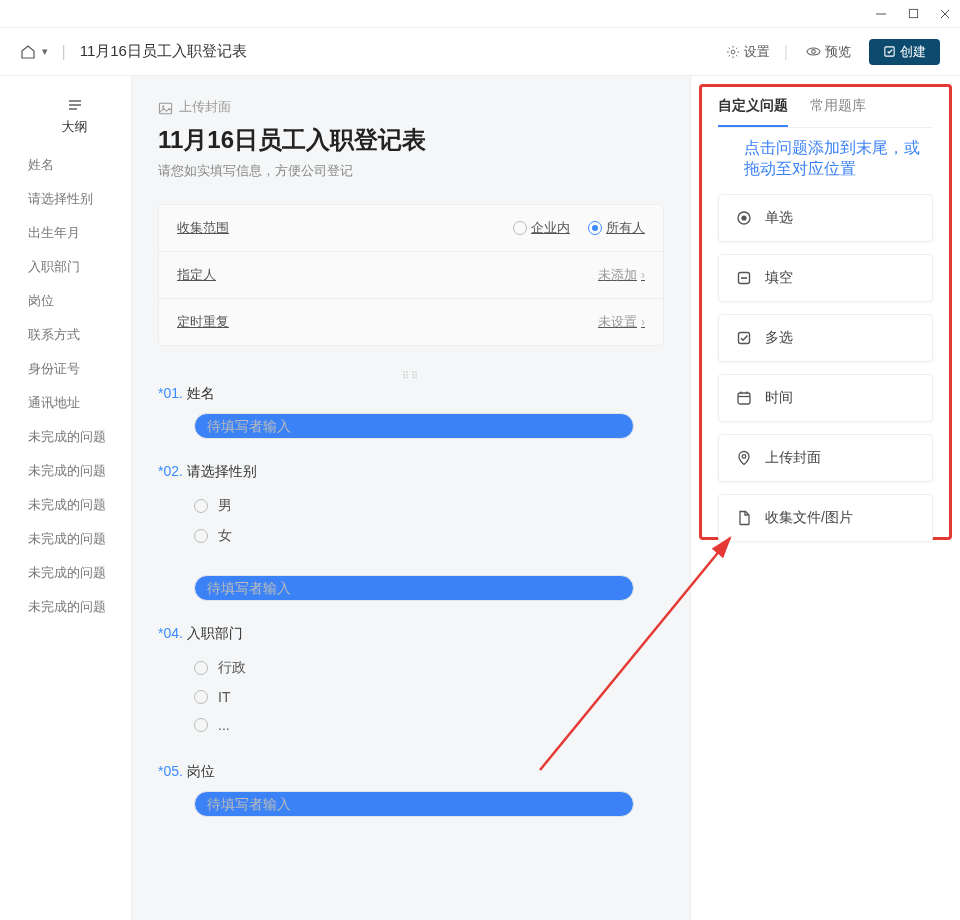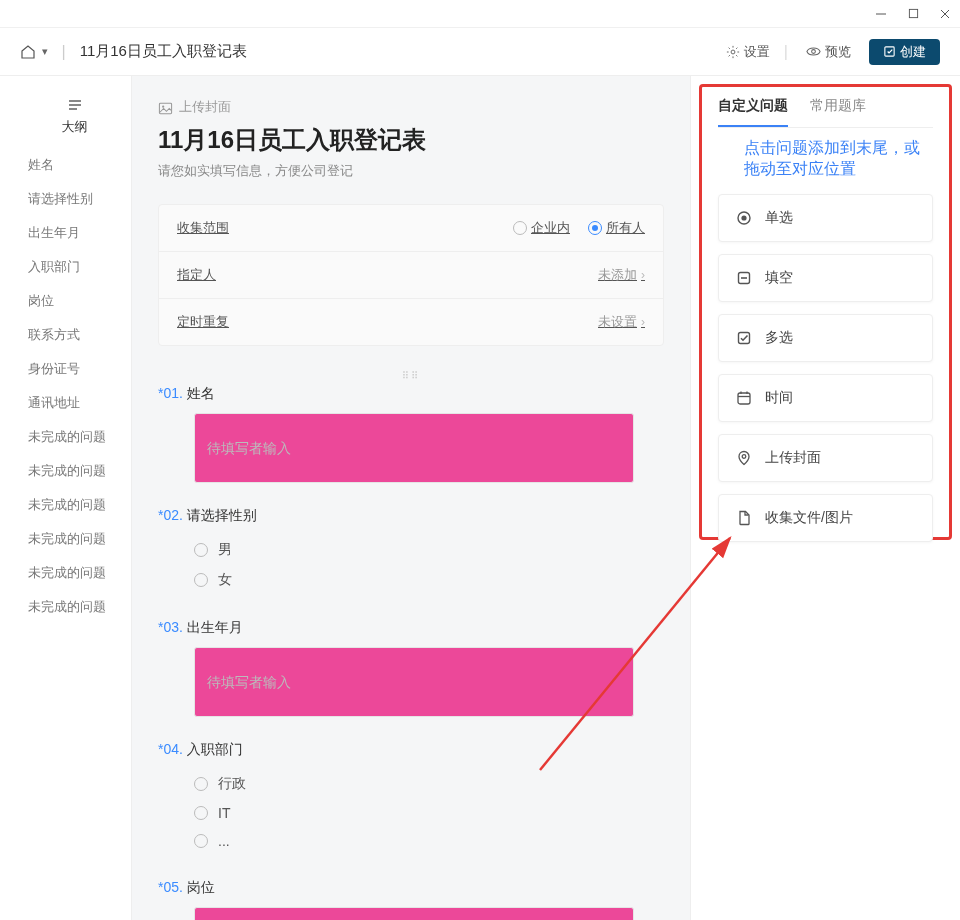--- a/index.html
+++ b/index.html
@@ -46,21 +46,21 @@
 .radio-dot.checked::after { content:""; position:absolute; top:3px; left:3px; width:6px; height:6px; border-radius:50%; background:#3a8bff;}
 .setting-value { color:#999; margin-right:4px;}
 .chev { color:#bbb; font-size:12px;}
 
 .drag-dots { text-align:center; color:#ccc; letter-spacing:2px; font-size:10px; margin-bottom:4px;}
 .question { margin-bottom: 24px;}
 .q-title { font-size:14px; color:#333; margin-bottom: 10px;}
 .q-asterisk { color:#3a8bff; font-weight:normal; }
 .q-num { color:#3a8bff; }
 .q-input { width: 440px; margin-left: 36px; }
-.q-input input { width:100%; padding: 26px 12px; border:1px solid #e5e5e5; border-radius:3px; background:#ec4899; font-size:14px; color:#333;}
+.q-input input { width:100%; padding: 4px 12px; border:1px solid #e5e5e5; border-radius:14px; background:#3b82f6; font-size:14px; color:#333;}
 .q-input input::placeholder { color:#bbb;}
 .q-options { margin-left: 36px;}
 .q-option { display:flex; align-items:center; gap:10px; padding: 6px 0; font-size:14px; color:#555;}
 .q-option .radio-dot { width:14px; height:14px;}
 
 .right-panel { width: 270px; border-left:1px solid #eee; background:#fff; }
 .right-inner { border: 3px solid #e53935; border-radius:4px; margin:8px; height: 456px; padding: 10px 16px 16px 16px; position:relative;}
 .tabs { display:flex; gap:22px; border-bottom:1px solid #eee; margin-bottom: 10px;}
 .tab { font-size:14px; color:#888; padding-bottom: 10px; cursor:pointer;}
 .tab.active { color:#333; font-weight:600; border-bottom:2px solid #3b82f6;}
@@ -223,21 +223,20 @@
               <span class="radio-dot"></span>
               <span>男</span>
             </div>
             <div class="q-option">
               <span class="radio-dot"></span>
               <span>女</span>
             </div>
           </div>
         </div>
         <div class="question">
-          <div class="q-title"><span class="q-asterisk">*</span><span class="q-num">03.</span> 出生年月</div>
           <div class="q-input"><input placeholder="待填写者输入" disabled="" style=""></div>
         </div>
         <div class="question">
           <div class="q-title"><span class="q-asterisk">*</span><span class="q-num">04.</span> 入职部门</div>
           <div class="q-options">
             <div class="q-option">
               <span class="radio-dot"></span>
               <span>行政</span>
             </div>
             <div class="q-option">

